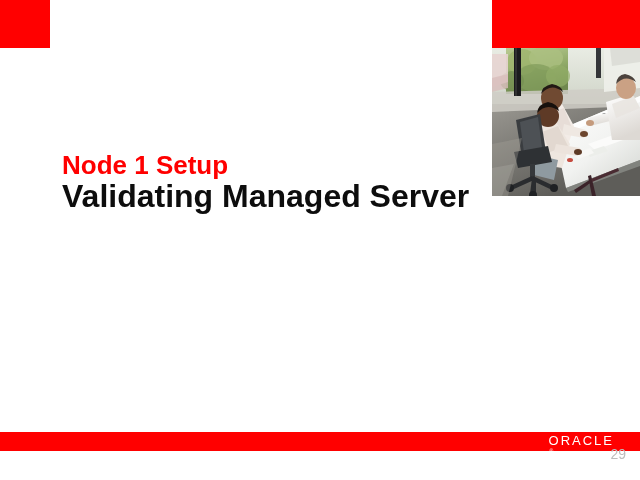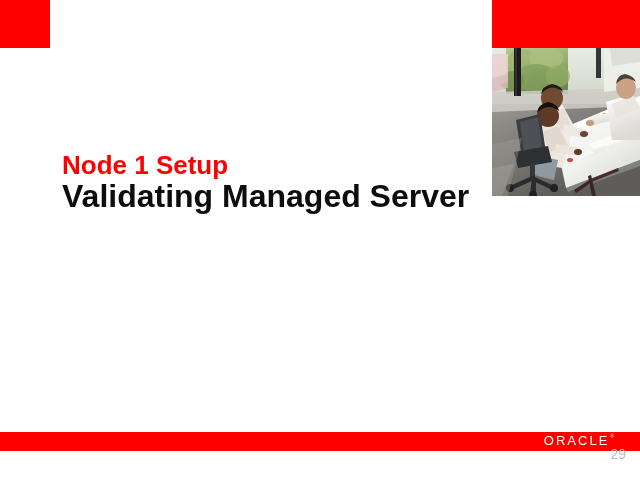--- a/index.html
+++ b/index.html
@@ -91,20 +91,21 @@
     right: 26px;
     top: 433px;
     height: 17px;
     display: flex;
     align-items: flex-start;
     color: #ffffff;
     font-size: 13px;
     font-weight: normal;
     letter-spacing: 2.0px;
     font-family: "Liberation Sans", sans-serif;
+    flex-direction: column;
   }
   .oracle-tm {
     font-size: 5px;
     vertical-align: super;
     letter-spacing: 0;
     margin-left: 1px;
   }
 
   
   .page-number {

